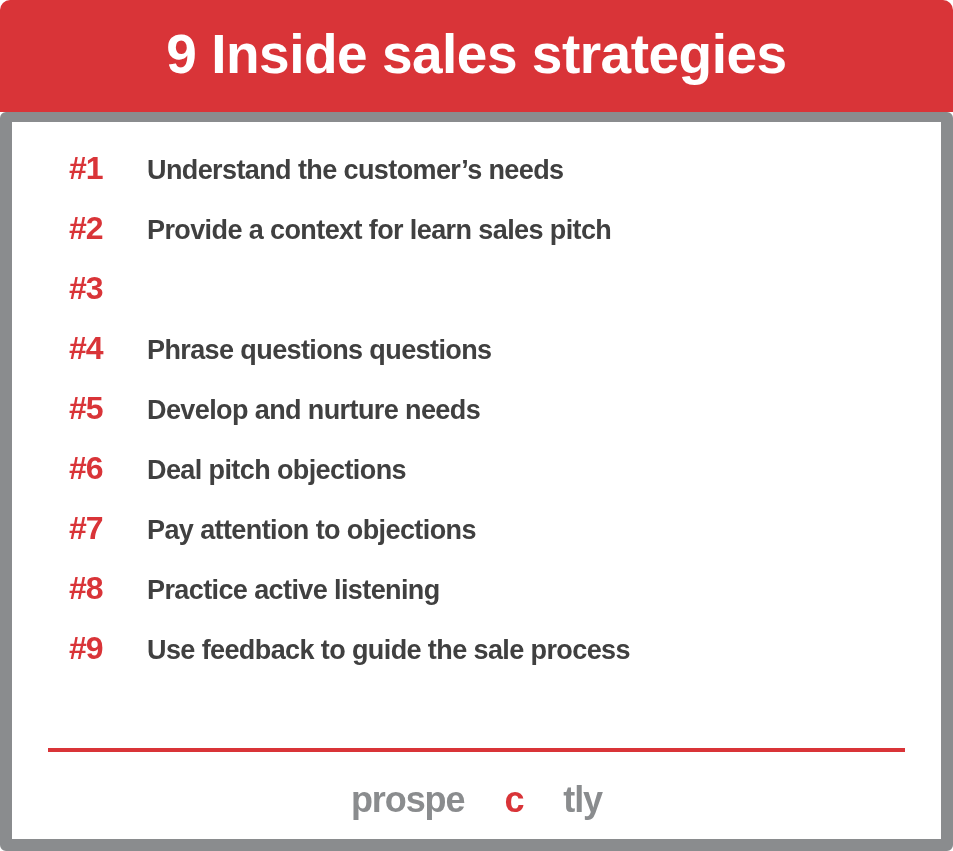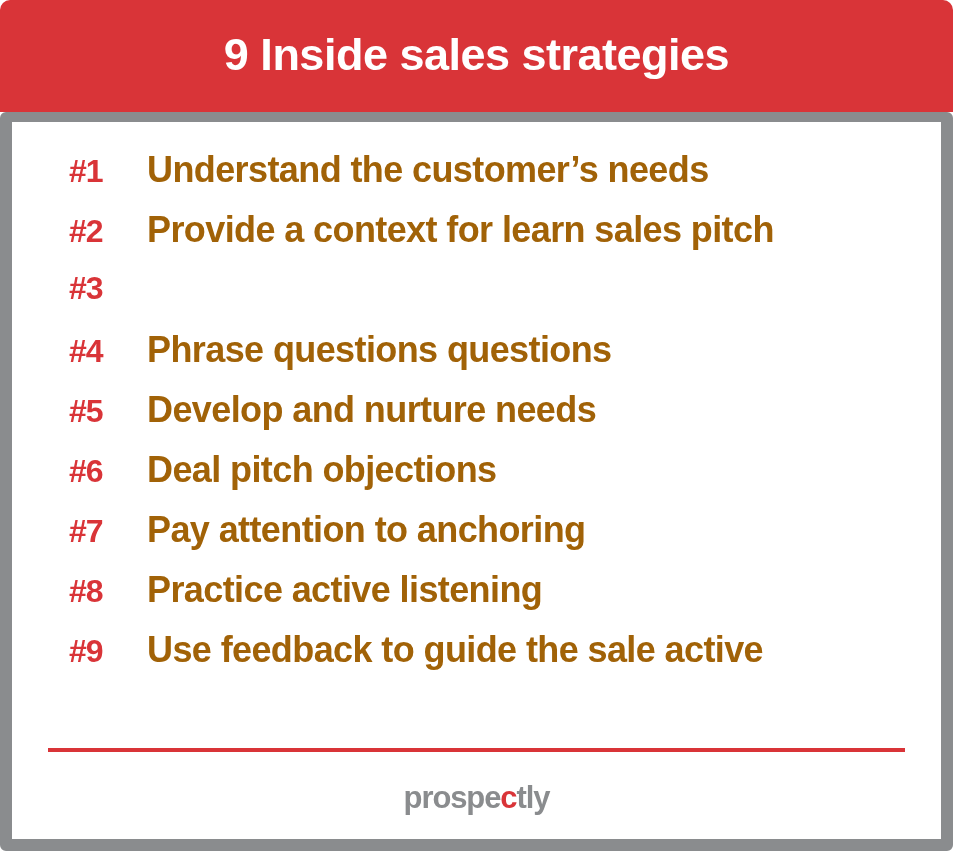--- a/index.html
+++ b/index.html
@@ -33,21 +33,21 @@
     background: #D93438;
     border-radius: 10px 10px 0 0;
     display: flex;
     align-items: center;
     justify-content: center;
     box-sizing: border-box;
   }
   .header-title {
     color: #ffffff;
     font-family: "Liberation Sans", sans-serif;
-    font-size: 45px;
+    font-size: 55px;
     font-weight: bold;
     letter-spacing: -0.5px;
     line-height: 1;
     white-space: nowrap;
     text-align: center;
     margin: 0;
     padding-bottom: 4px;
   }
 
   
@@ -94,23 +94,23 @@
     font-family: "Liberation Sans", sans-serif;
     font-size: 32px;
     font-weight: bold;
     line-height: 1;
     width: 78px;
     flex: 0 0 78px;
     letter-spacing: -1px;
     white-space: nowrap;
   }
   .strategy-text {
-    color: #a16207;
-    font-family: "Liberation Sans", sans-serif;
-    font-size: 36px;
+    color: #404040;
+    font-family: "Liberation Sans", sans-serif;
+    font-size: 27px;
     font-weight: bold;
     line-height: 1;
     letter-spacing: -0.6px;
     white-space: nowrap;
     text-align: right;
   }
 
   
   .footer-divider {
     position: absolute;
@@ -128,27 +128,28 @@
     position: absolute;
     left: 0;
     top: 660px;
     width: 100%;
     display: flex;
     align-items: center;
     justify-content: center;
   }
   .logo {
     font-family: "Liberation Sans", sans-serif;
-    font-size: 31px;
+    font-size: 36px;
     font-weight: bold;
     letter-spacing: -1.1px;
     line-height: 1;
     white-space: nowrap;
     display: inline-flex;
     align-items: flex-start;
+    gap: 40px;
   }
   .logo-part-a,
   .logo-part-b {
     color: #8A8C8E;
   }
   .logo-accent {
     color: #D93438;
     font-weight: bold;
   }
 </style>
@@ -183,29 +184,29 @@
         <li class="strategy-row">
           <span class="strategy-number">#5</span>
           <span class="strategy-text">Develop and nurture needs</span>
         </li>
         <li class="strategy-row">
           <span class="strategy-number">#6</span>
           <span class="strategy-text">Deal pitch objections</span>
         </li>
         <li class="strategy-row">
           <span class="strategy-number">#7</span>
-          <span class="strategy-text">Pay attention to anchoring</span>
+          <span class="strategy-text">Pay attention to objections</span>
         </li>
         <li class="strategy-row">
           <span class="strategy-number">#8</span>
           <span class="strategy-text">Practice active listening</span>
         </li>
         <li class="strategy-row">
           <span class="strategy-number">#9</span>
-          <span class="strategy-text">Use feedback to guide the sale active</span>
+          <span class="strategy-text">Use feedback to guide the sale process</span>
         </li>
       </ul>
 
       <hr class="footer-divider">
 
       <div class="footer-logo-wrap">
         <div class="logo">
           <span class="logo-part-a">prospe</span>
           <span class="logo-accent">c</span>
           <span class="logo-part-b">tly</span>

